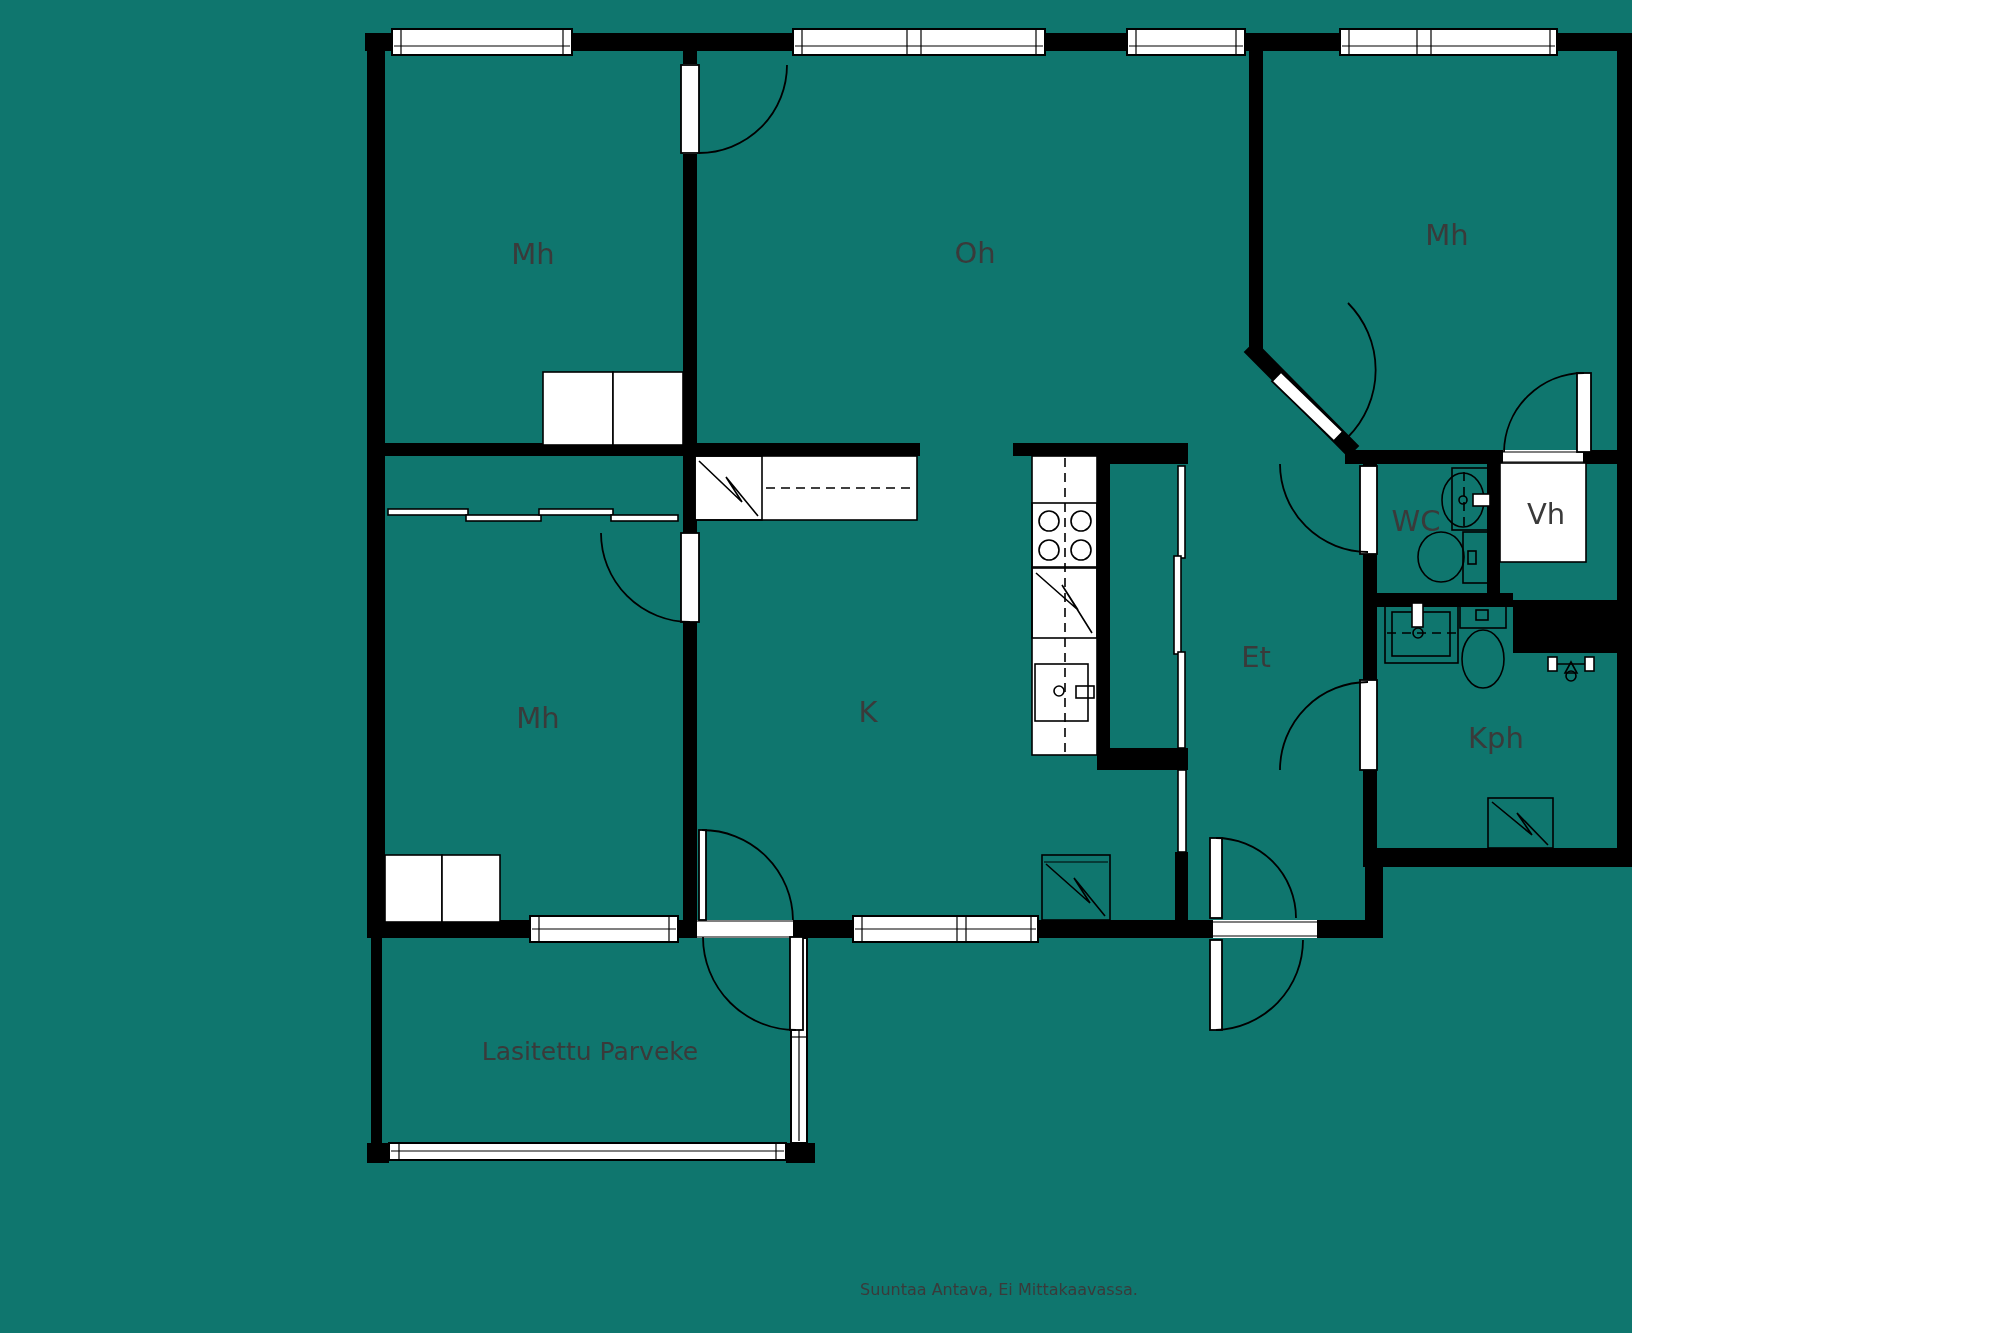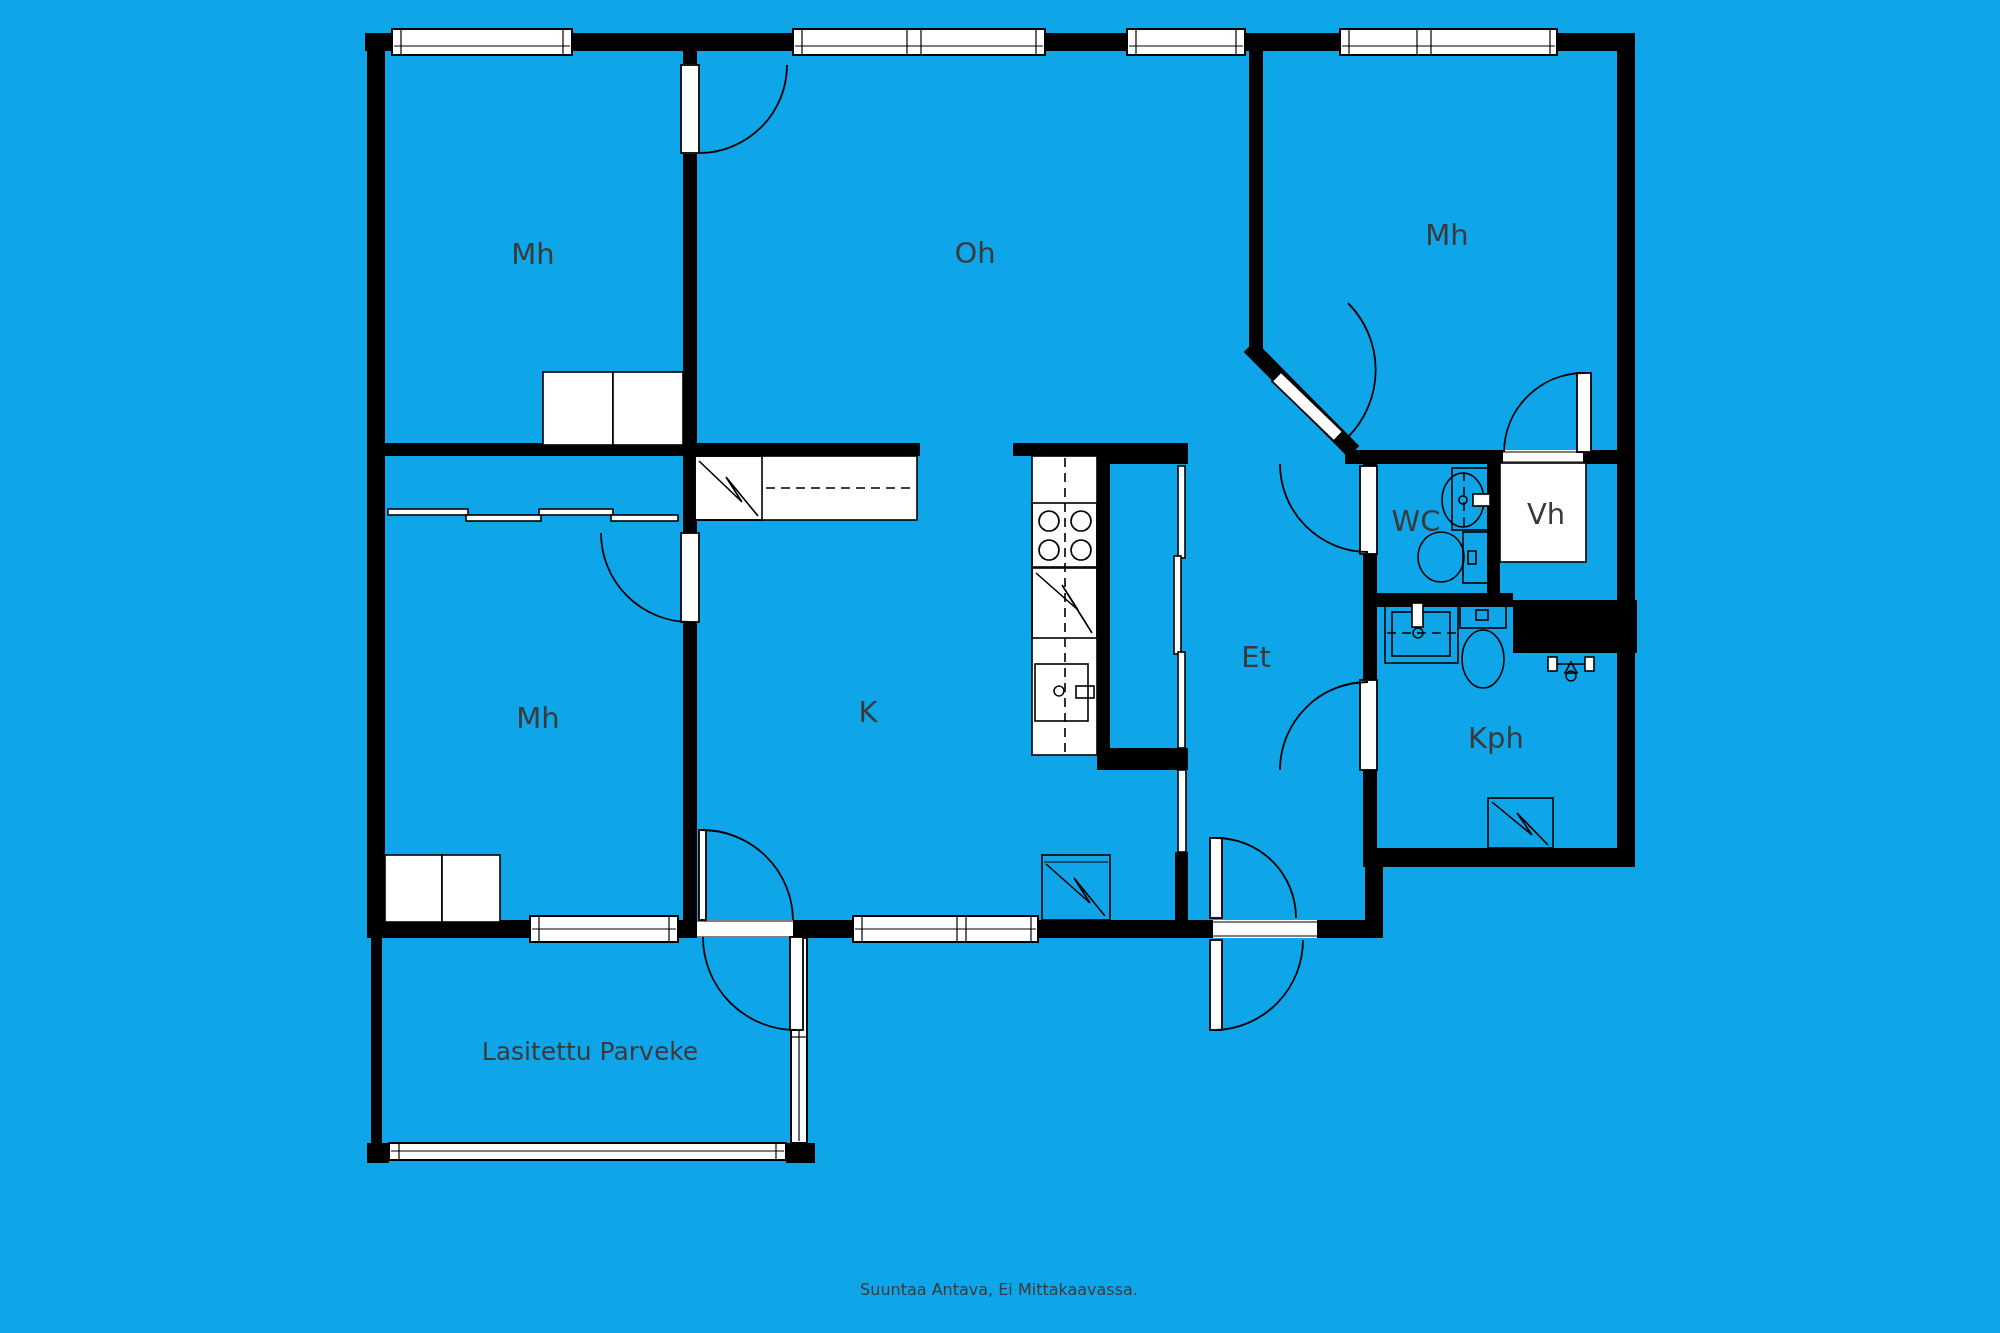--- a/index.html
+++ b/index.html
@@ -5,23 +5,23 @@
   html, body {
     margin: 0;
     padding: 0;
     background: #ffffff;
     width: 2000px;
     height: 1333px;
     font-family: "DejaVu Sans", "Liberation Sans", sans-serif;
   }
   #stage {
     position: relative;
-    width: 2000px;
+    width: 1632px;
     height: 1333px;
-    background: #0ea5e9;
+    background: #0f766e;
     overflow: hidden;
   }
   svg { display: block; }
   .wall   { fill: #000000; stroke: none; }
   .thin   { fill: #ffffff; stroke: #000000; stroke-width: 1.6; }
   .thin2  { fill: none;    stroke: #000000; stroke-width: 1.6; }
   .win    { fill: #ffffff; stroke: #000000; stroke-width: 2;   }
   .leaf   { fill: #ffffff; stroke: #000000; stroke-width: 1.8; }
   .arc    { fill: none;    stroke: #000000; stroke-width: 1.8; }
   .dash   { fill: none; stroke: #000000; stroke-width: 1.6; stroke-dasharray: 9 6; }

